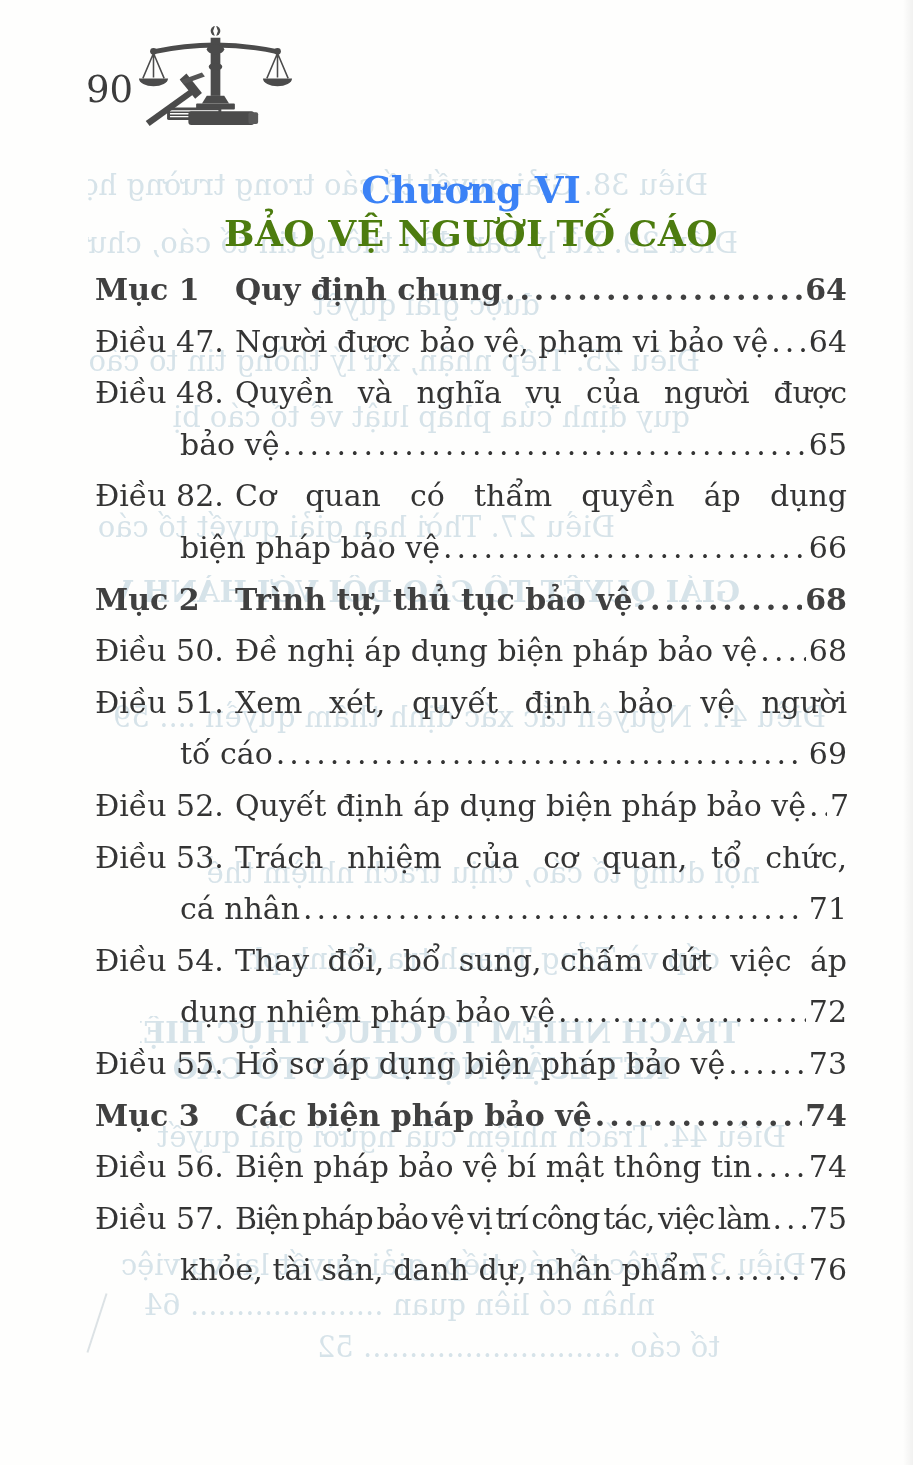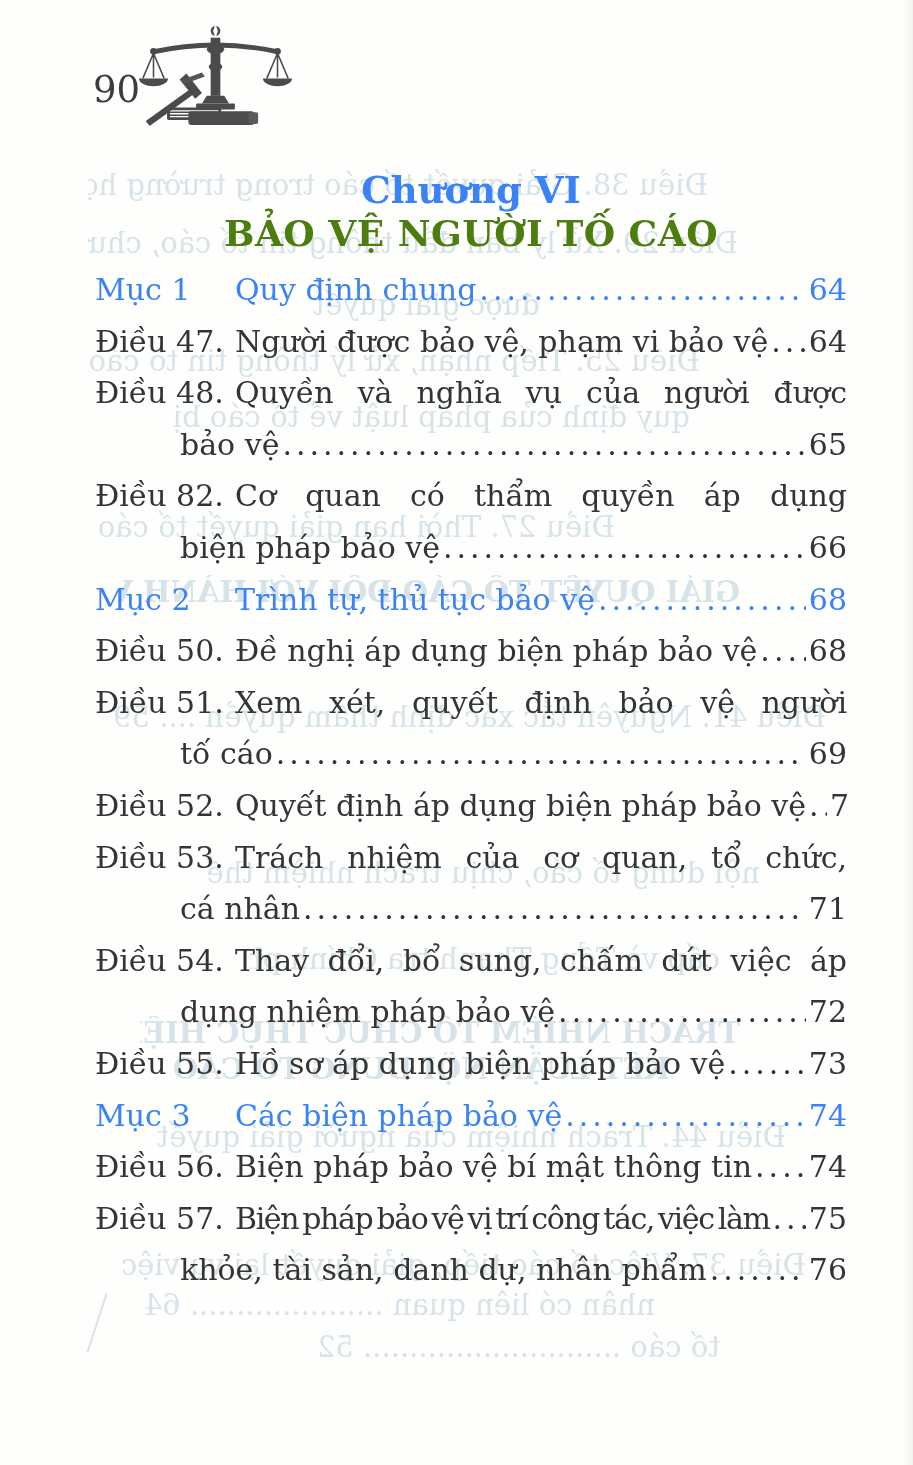--- a/index.html
+++ b/index.html
@@ -12,38 +12,38 @@
   
   .page-edge{position:absolute;top:0;right:0;width:10px;height:100%;
     background:linear-gradient(to right,rgba(0,0,0,0),rgba(0,0,0,.05));}
   .crease{position:absolute;left:96px;top:1292px;width:2px;height:62px;
     background:#dce2e5;transform:rotate(18deg);}
   
   .ghost{position:absolute;transform:scaleX(-1);color:#b7cdd9;opacity:.55;
     filter:blur(.6px);white-space:nowrap;overflow:hidden;font-size:29px;}
   .ghost.caps{font-weight:bold;}
   
-  .pagenum{position:absolute;left:93px;top:68px;font-size:37px;color:#3c3c3c;}
+  .pagenum{position:absolute;left:86px;top:68px;font-size:37px;color:#3c3c3c;}
   .logo{position:absolute;left:138px;top:20px;}
   
   .chapter{position:absolute;left:95px;top:168px;width:752px;text-align:center;
     font-size:37px;font-weight:bold;color:#3b82f6;}
   .title{position:absolute;left:75px;top:212px;width:792px;text-align:center;
     font-size:36px;font-weight:bold;letter-spacing:.5px;color:#4d7c0f;}
   
   .toc{position:absolute;left:95px;top:264px;width:752px;font-size:30px;line-height:51.6px;}
   .row{display:flex;align-items:baseline;height:51.6px;overflow:hidden;}
   .row .lbl{flex:0 0 140px;white-space:nowrap;}
   .row .ind{flex:0 0 85px;}
   .row .txt{white-space:nowrap;}
   .row.start .txt{flex:1;text-align:justify;text-align-last:justify;white-space:normal;}
   .row .dots{flex:1;min-width:18px;overflow:hidden;white-space:nowrap;
     letter-spacing:4px;margin:0 3px;}
   .row .pg{flex:none;}
-  .row.bold{font-weight:normal;color:#3b82f6;}
+  .row.bold{font-weight:bold;color:#404040;}
   .row.tight .txt{letter-spacing:-1.4px;word-spacing:-4px;}
 </style>
 </head>
 <body>
 
 <div class="page-edge"></div>
 <div class="crease"></div>
 
 <div>
   <div class="ghost" style="top:168px;left:88px;width:620px">Điều 38. Giải quyết tố cáo trong trường hợp</div>

